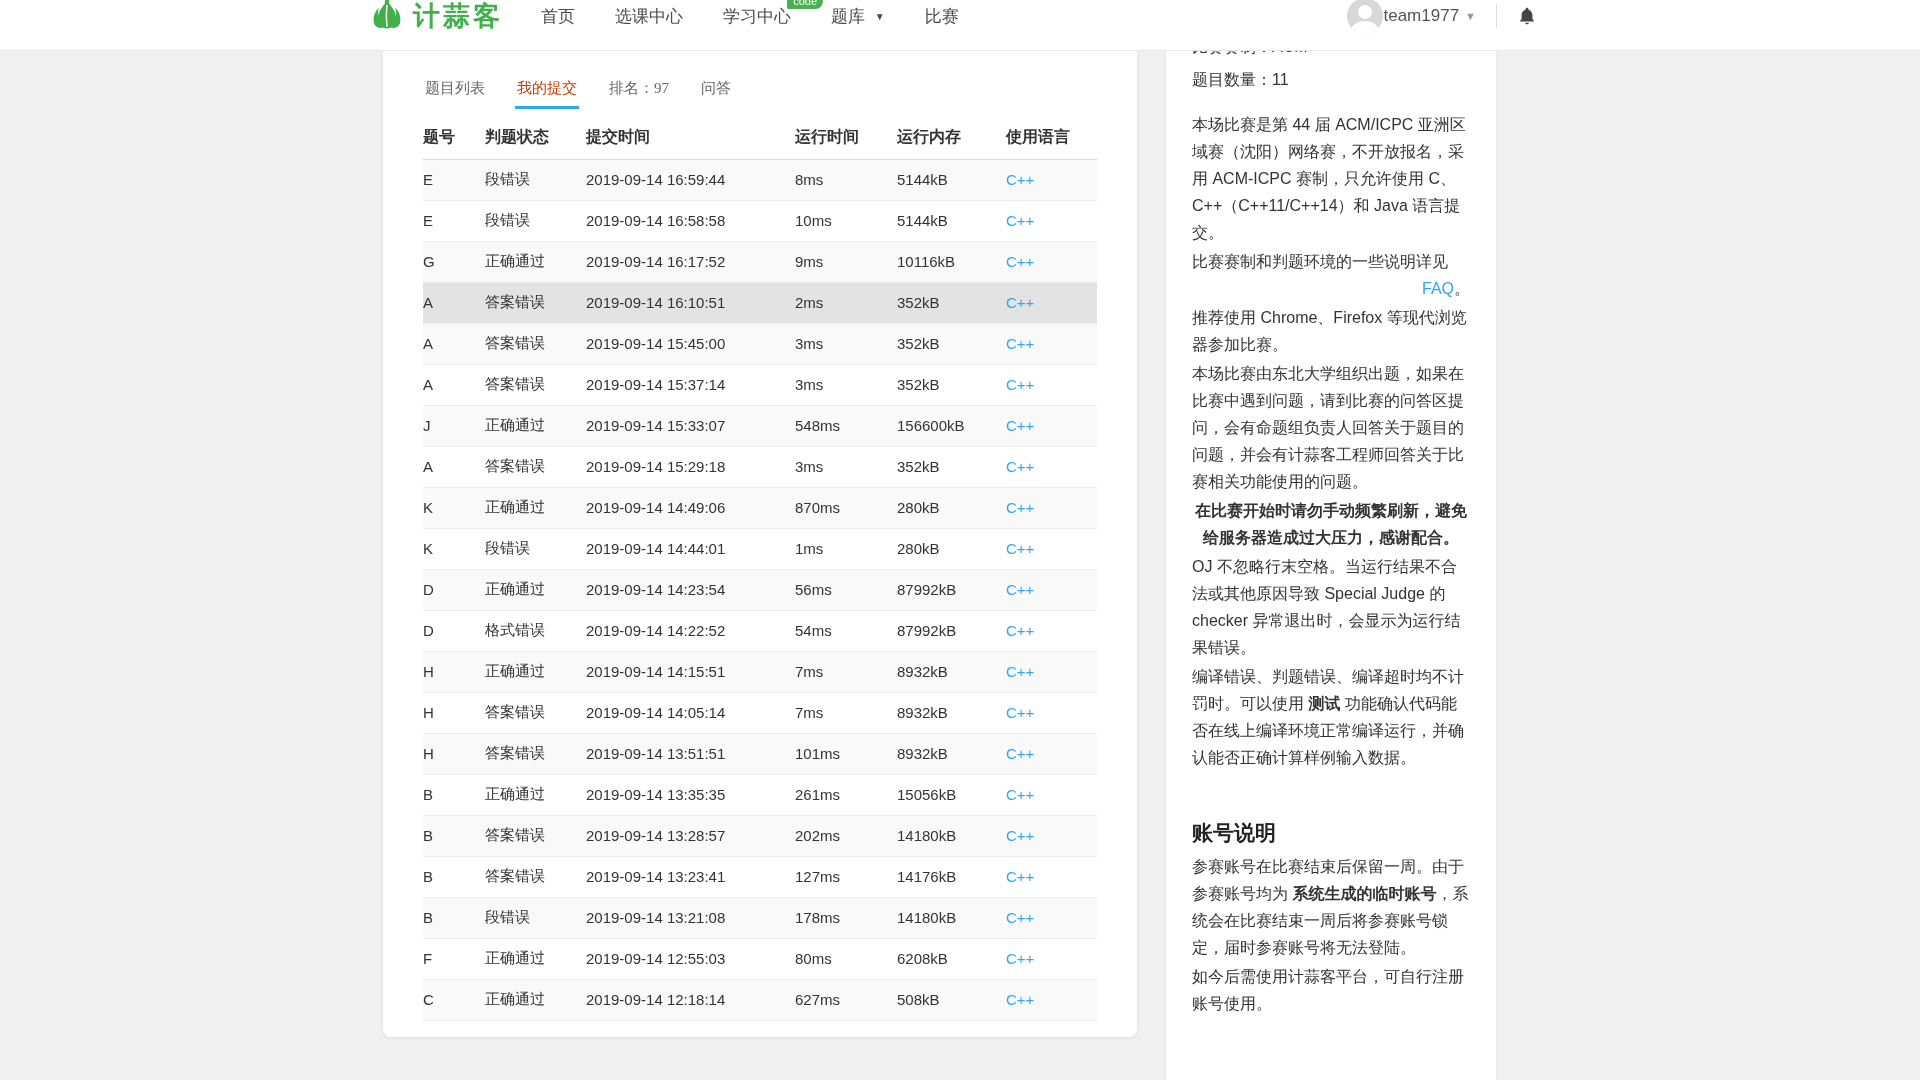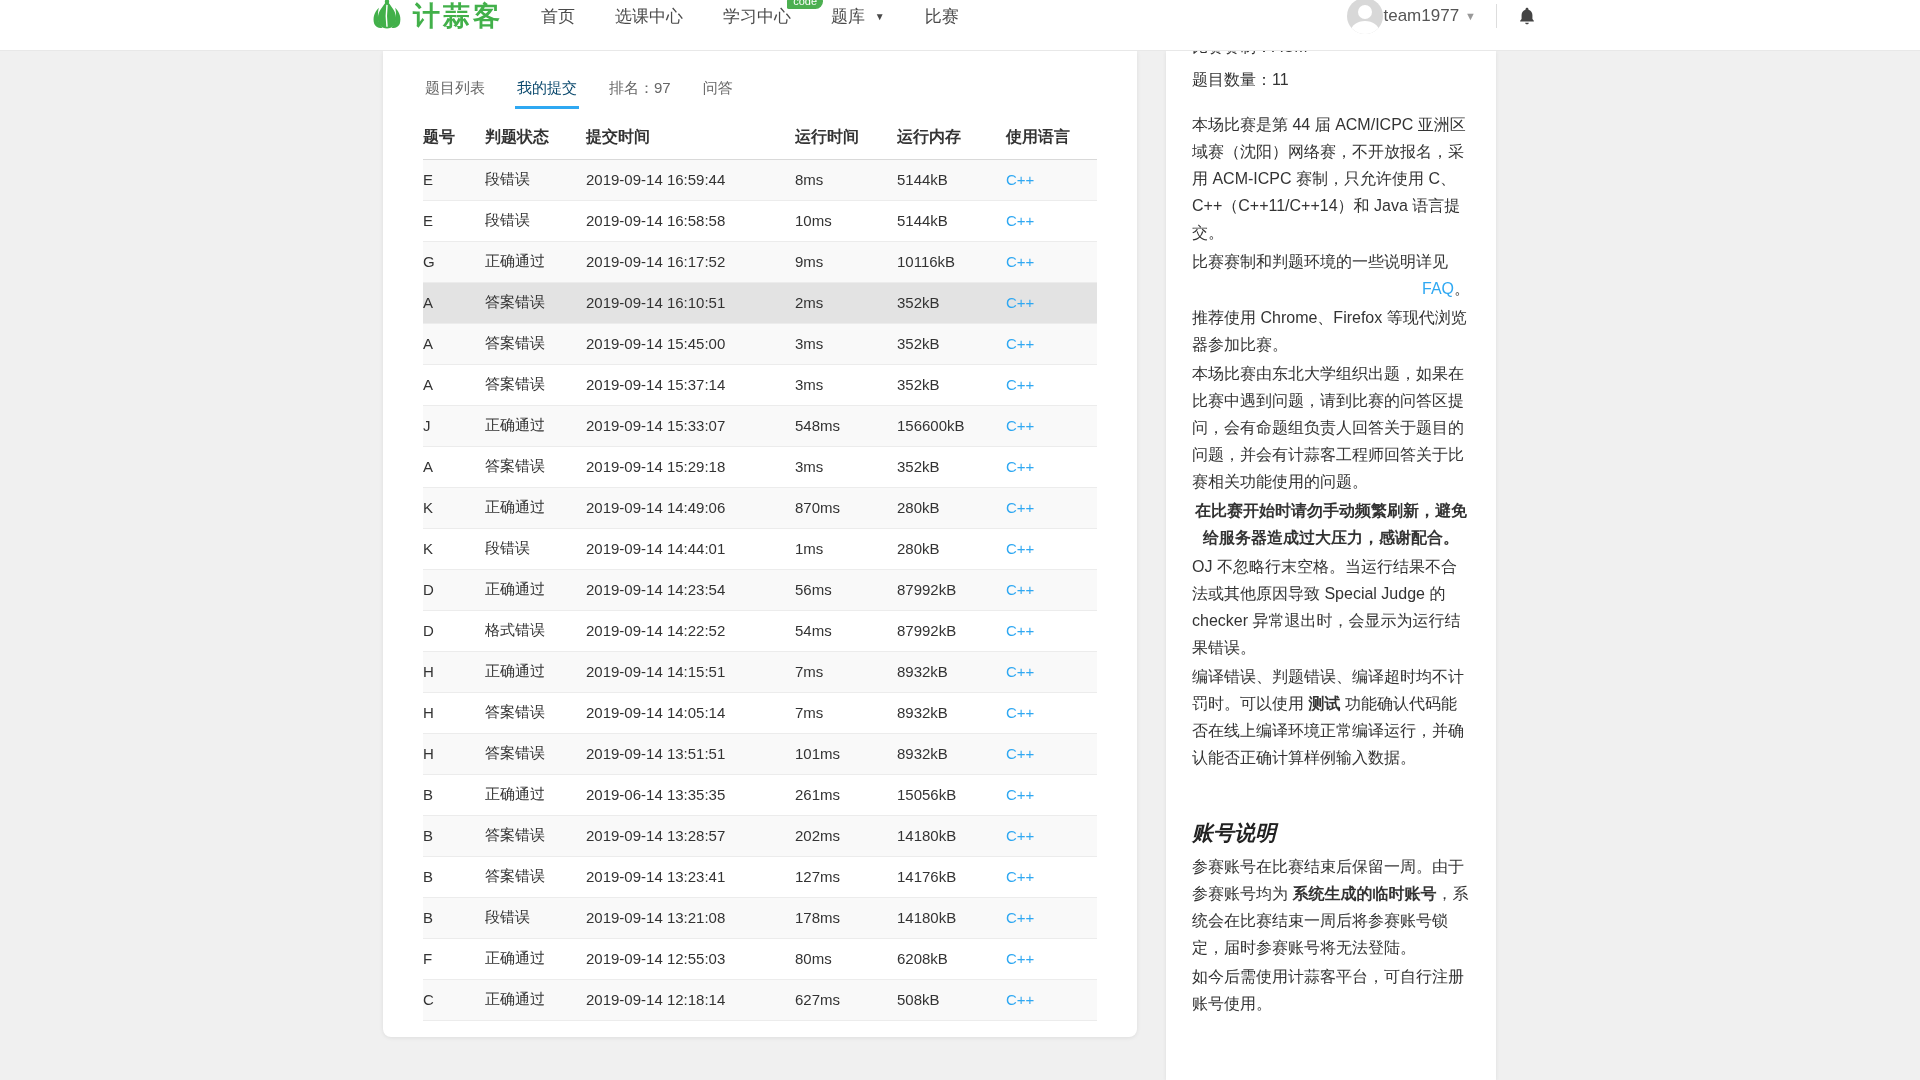--- a/index.html
+++ b/index.html
@@ -39,23 +39,23 @@
   .bell { width:20px; height:22px; cursor:pointer; }
   
   .card {
     position:absolute; background:#fff;
     box-shadow:0 1px 4px rgba(0,0,0,0.08);
   }
   .submissions-card {
     left:383px; top:51px; width:754px; height:986px;
     border-radius:0 0 8px 8px; padding:28px 40px 0 40px;
   }
-  .tabs { display:flex; align-items:flex-end; }
+  .tabs { display:flex; align-items:flex-end;font-family:Liberation Serif, serif; }
   .tab { font-size:15px; color:#666; margin-right:28px; padding:0 2px 11px 2px; cursor:pointer; white-space:nowrap; }
-  .tab.active { color:#0c4a6e; border-bottom:3px solid #2fa8f2; padding-bottom:8px; }
+  .tab.active { color:#c2410c; border-bottom:3px solid #2fa8f2; padding-bottom:8px; }
   table.submissions { width:100%; border-collapse:collapse; table-layout:fixed; margin-top:8px; }
   table.submissions th {
     text-align:left; font-size:16px; font-weight:bold; color:#333;
     height:42px; border-bottom:1px solid #d9d9d9; vertical-align:middle;
   }
   table.submissions td {
     font-size:15px; color:#333; height:41px; vertical-align:middle;
     border-bottom:1px solid #ececec;
   }
   table.submissions tbody tr:nth-child(odd) { background:#f9f9f9; }
@@ -65,21 +65,21 @@
   .sidebar-card {
     left:1166px; top:51px; width:330px; height:1029px;
     padding:0 26px; overflow:hidden;
   }
   .sidebar-card p { font-size:16px; line-height:27px; color:#333; margin:2px 0; }
   .sidebar-card p.clipped { margin:-18px 0 6px 0; }
   .sidebar-card p.meta { margin:6px 0 18px 0; }
   .sidebar-card .bold { font-weight:bold;text-align:center; }
   .faq-link { color:#2fa8f2; cursor:pointer; text-decoration:none; }
   .block { display:block;text-align:right; }
-  .account-heading { font-size:21px; font-weight:bold; color:#222; margin:48px 0 6px 0;font-style:italic; }
+  .account-heading { font-size:21px; font-weight:bold; color:#222; margin:48px 0 6px 0; }
 </style>
 </head>
 <body>
 
 <div class="navbar">
   <div class="logo">
     <span>
       <svg viewBox="0 0 44 44">
         <g fill="#42b04a">
           <path d="M22 7 C18 14 12 18 12 27 C12 34 16 38 22 38 C28 38 32 34 32 27 C32 18 26 14 22 7 Z"></path>
@@ -264,21 +264,21 @@
           <td>H</td>
           <td>答案错误</td>
           <td>2019-09-14 13:51:51</td>
           <td>101ms</td>
           <td>8932kB</td>
           <td><a class="lang-link">C++</a></td>
         </tr>
         <tr>
           <td>B</td>
           <td>正确通过</td>
-          <td>2019-06-14 13:35:35</td>
+          <td>2019-09-14 13:35:35</td>
           <td>261ms</td>
           <td>15056kB</td>
           <td><a class="lang-link">C++</a></td>
         </tr>
         <tr>
           <td>B</td>
           <td>答案错误</td>
           <td>2019-09-14 13:28:57</td>
           <td>202ms</td>
           <td>14180kB</td>

